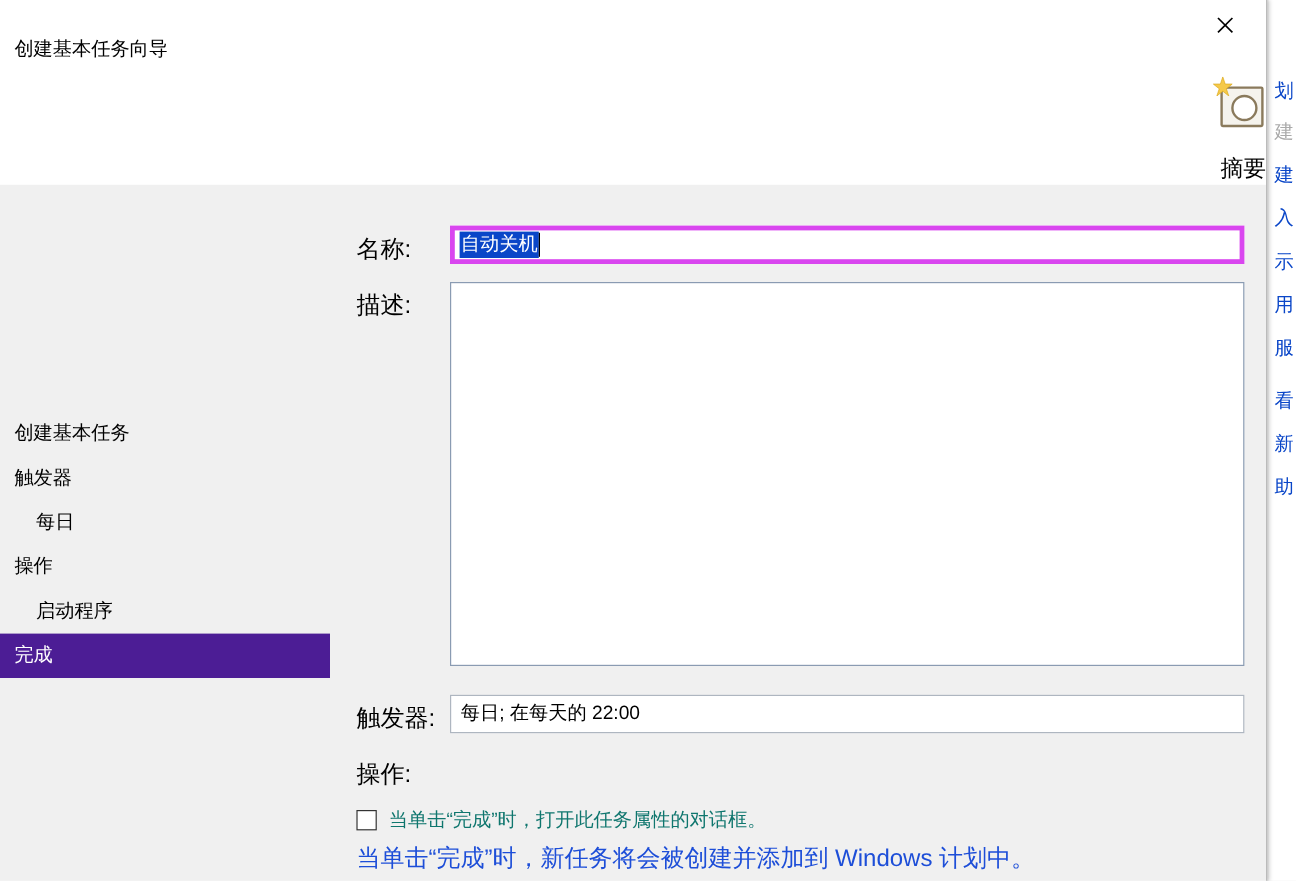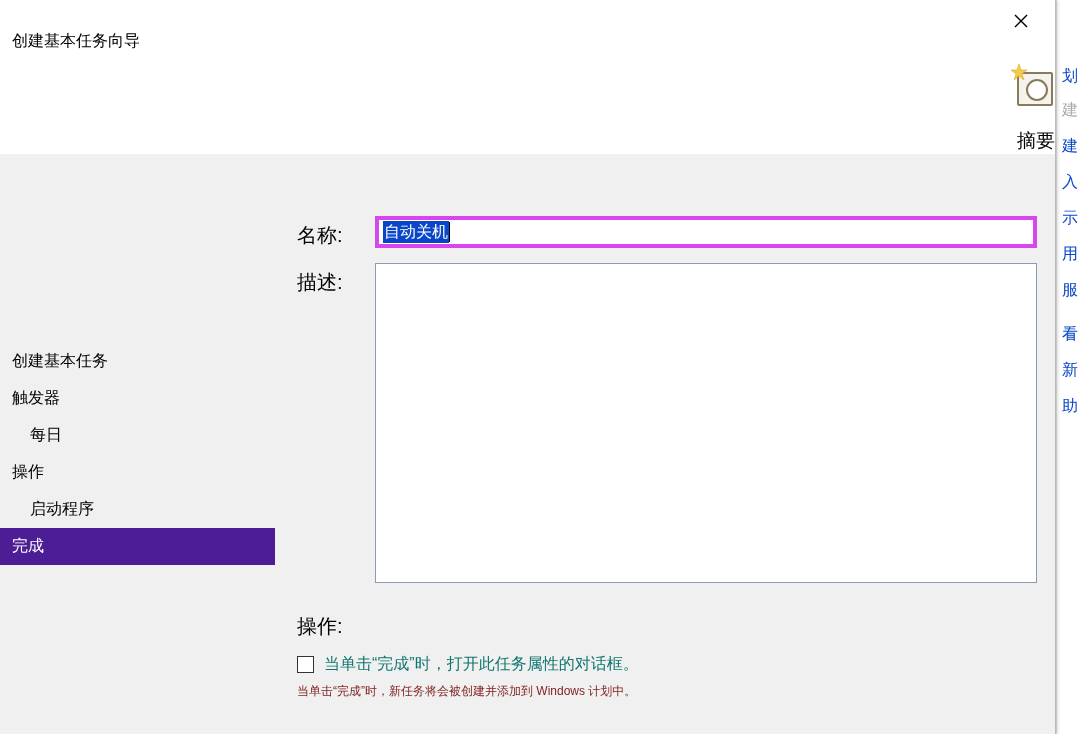--- a/index.html
+++ b/index.html
@@ -196,22 +196,22 @@
       height: 17px;
       border: 1.5px solid #333;
       background: #fff;
       cursor: pointer;
     }
     .checkbox-label {
       font-size: 16px;
       color: #0f766e;
     }
     .cutoff-text {
-      font-size: 12px;
-      color: #7f1d1d;
+      font-size: 20px;
+      color: #1d4ed8;
       padding-left: 0;
       margin-top: 8px;
     }
     
     .bg-strip {
       position: absolute;
       right: 0;
       top: 0;
       width: 24px;
       height: 100%;
@@ -292,20 +292,24 @@
         </div>
       </div>
 
       <div class="form-row">
         <div class="form-label">描述:</div>
         <textarea class="textarea-input" style=""></textarea>
       </div>
 
       <div class="spacer-row"></div>
 
+      <div class="form-row">
+        <div class="form-label">触发器:</div>
+        <div class="readonly-input">每日;  在每天的 22:00</div>
+      </div>
 
       <div class="form-row">
         <div class="form-label">操作:</div>
       </div>
 
       <div class="checkbox-row">
         <div class="checkbox"></div>
         <span class="checkbox-label">当单击“完成”时，打开此任务属性的对话框。</span>
       </div>
 

